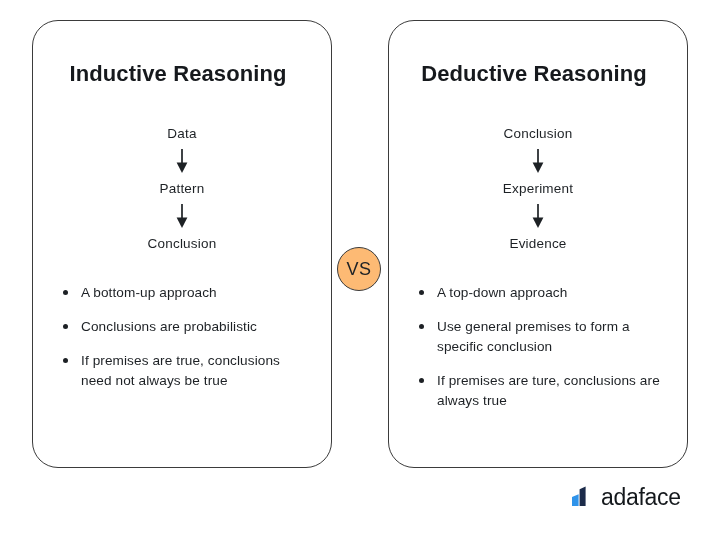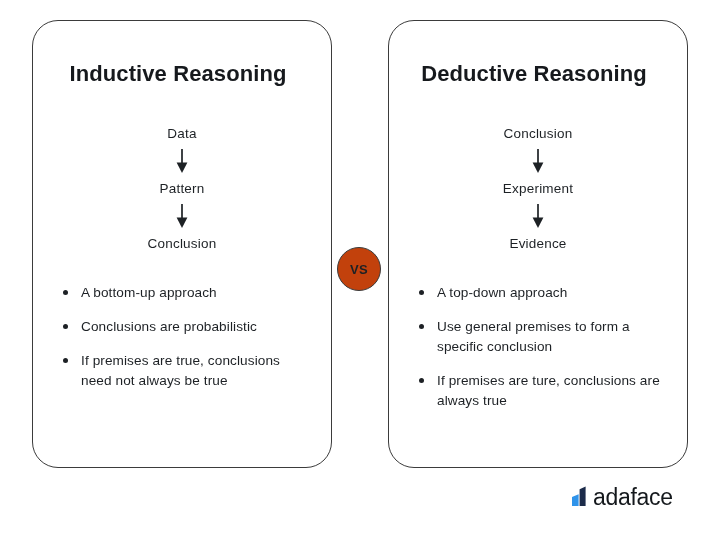--- a/index.html
+++ b/index.html
@@ -104,39 +104,39 @@
   
   #vs-badge {
     position: absolute;
     left: 337px;
     top: 247px;
     width: 44px;
     height: 44px;
     box-sizing: border-box;
     border: 1.3px solid #3b3b3b;
     border-radius: 50%;
-    background: #c2410c;
+    background: #fdba74;
     display: flex;
     align-items: center;
     justify-content: center;
-    font-size: 13px;
-    font-weight: 700;
+    font-size: 18px;
+    font-weight: 400;
     color: #1d2125;
     letter-spacing: 0.4px;
     z-index: 5;
   }
 
   
   #logo {
     position: absolute;
     left: 572px;
     top: 486px;
     display: flex;
     align-items: flex-start;
-    gap: 4px;
+    gap: 12px;
   }
   #logo .logo-text {
     font-size: 23px;
     font-weight: 400;
     color: #14181c;
     line-height: 23px;
     letter-spacing: -0.3px;
   }
 </style>
 </head>

